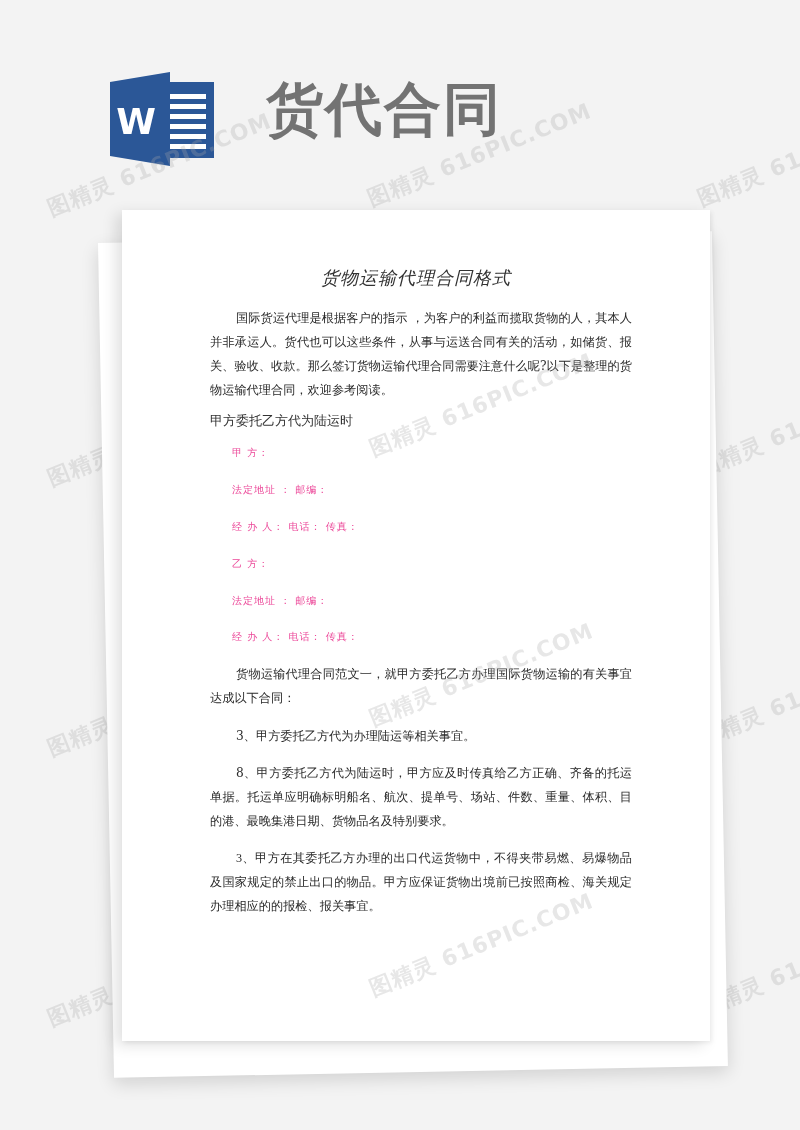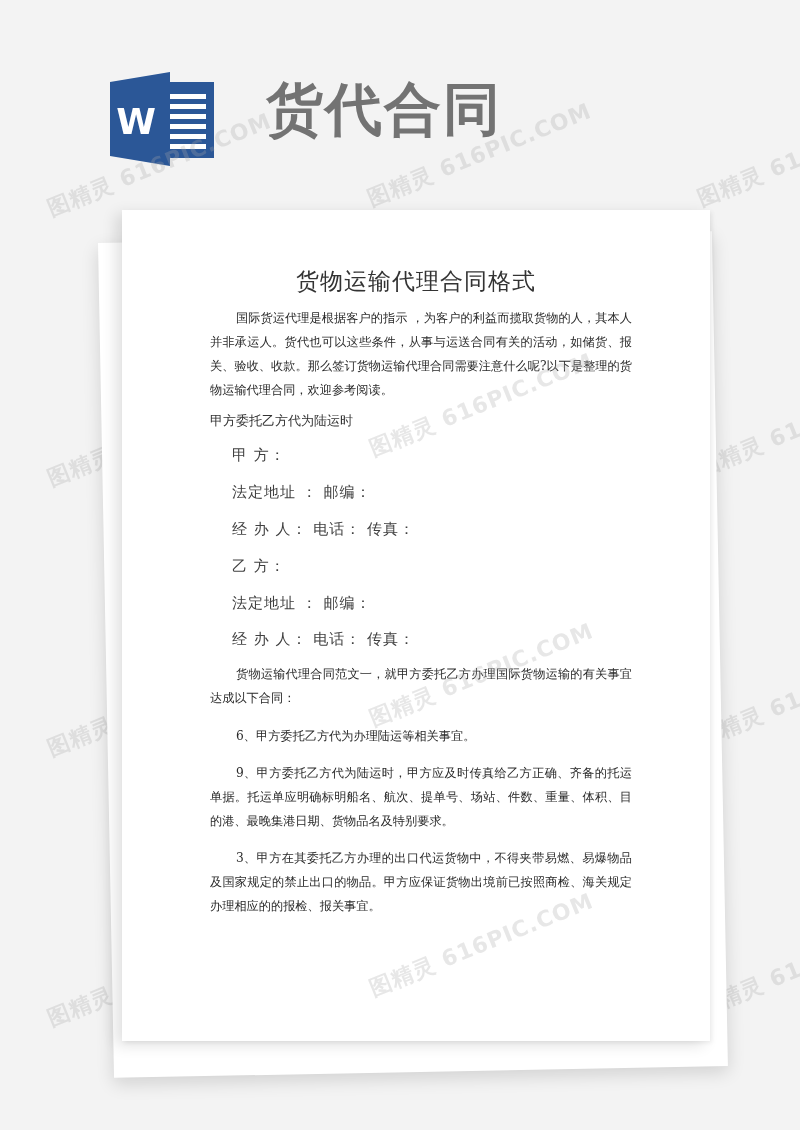--- a/index.html
+++ b/index.html
@@ -36,33 +36,33 @@
     }
     .sheet-front {
       position: absolute; left: 122px; top: 210px; width: 588px; height: 831px;
       background: #fff;
       box-shadow: -6px 4px 14px rgba(0,0,0,0.12), 2px 2px 4px rgba(0,0,0,0.06);
     }
 
     .doc { position: absolute; left: 0; top: 0; width: 100%; height: 100%; color: #222; }
     .doc-title {
       position: absolute; left: 0; right: 0; top: 56px; text-align: center;
-      font-size: 23px; color: #333; letter-spacing: 1px;
+      font-size: 18px; color: #333; letter-spacing: 1px; font-style: italic;
     }
     .para {
       position: absolute; left: 88px; width: 422px;
       font-size: 12.2px; line-height: 24px; color: #2a2a2a;
       text-indent: 26px; text-align: justify;
     }
     .subhead {
       position: absolute; left: 88px; top: 202px;
       font-size: 13px; color: #333;
     }
     .field {
-      position: absolute; left: 110px; font-size: 15px; color: #404040;
+      position: absolute; left: 110px; font-size: 10px; color: #ec4899;
       letter-spacing: 1px;
     }
     .wm-layer { position: absolute; inset: 0; overflow: hidden; pointer-events: none; }
   </style>
 </head>
 <body>
 
 <div class="stage">
 
   <svg class="word-icon" viewBox="0 0 106 94">
@@ -105,23 +105,23 @@
 
       <div class="field" style="top:236px;">甲 方：</div>
       <div class="field" style="top:273px;">法定地址 ： 邮编：</div>
       <div class="field" style="top:310px;">经 办 人： 电话： 传真：</div>
       <div class="field" style="top:347px;text-align:right;">乙 方：</div>
       <div class="field" style="top:384px;">法定地址 ： 邮编：</div>
       <div class="field" style="top:420px;">经 办 人： 电话： 传真：</div>
 
       <p class="para" style="top:452px;">货物运输代理合同范文一，就甲方委托乙方办理国际货物运输的有关事宜达成以下合同：</p>
 
-      <p class="para" style="top:514px;">6、甲方委托乙方代为办理陆运等相关事宜。</p>
-      <p class="para" style="top:551px;">9、甲方委托乙方代为陆运时，甲方应及时传真给乙方正确、齐备的托运单据。托运单应明确标明船名、航次、提单号、场站、件数、重量、体积、目的港、最晚集港日期、货物品名及特别要求。</p>
-      <p class="para" style="top:636px;">3、甲方在其委托乙方办理的出口代运货物中，不得夹带易燃、易爆物品及国家规定的禁止出口的物品。甲方应保证货物出境前已按照商检、海关规定办理相应的的报检、报关事宜。</p>
+      <p class="para" style="top:514px;">3、甲方委托乙方代为办理陆运等相关事宜。</p>
+      <p class="para" style="top:551px;">8、甲方委托乙方代为陆运时，甲方应及时传真给乙方正确、齐备的托运单据。托运单应明确标明船名、航次、提单号、场站、件数、重量、体积、目的港、最晚集港日期、货物品名及特别要求。</p>
+      <p class="para" style="top:636px;font-family:Liberation Serif, serif;">3、甲方在其委托乙方办理的出口代运货物中，不得夹带易燃、易爆物品及国家规定的禁止出口的物品。甲方应保证货物出境前已按照商检、海关规定办理相应的的报检、报关事宜。</p>
 
       <div class="wm-layer">
         <span class="wm" style="left:240px;top:180px;"><span>图精灵</span> <span>616PIC.COM</span></span>
         <span class="wm" style="left:240px;top:450px;"><span>图精灵</span> <span>616PIC.COM</span></span>
         <span class="wm" style="left:240px;top:720px;"><span>图精灵</span> <span>616PIC.COM</span></span>
       </div>
     </div>
   </div>
 </div>
 

